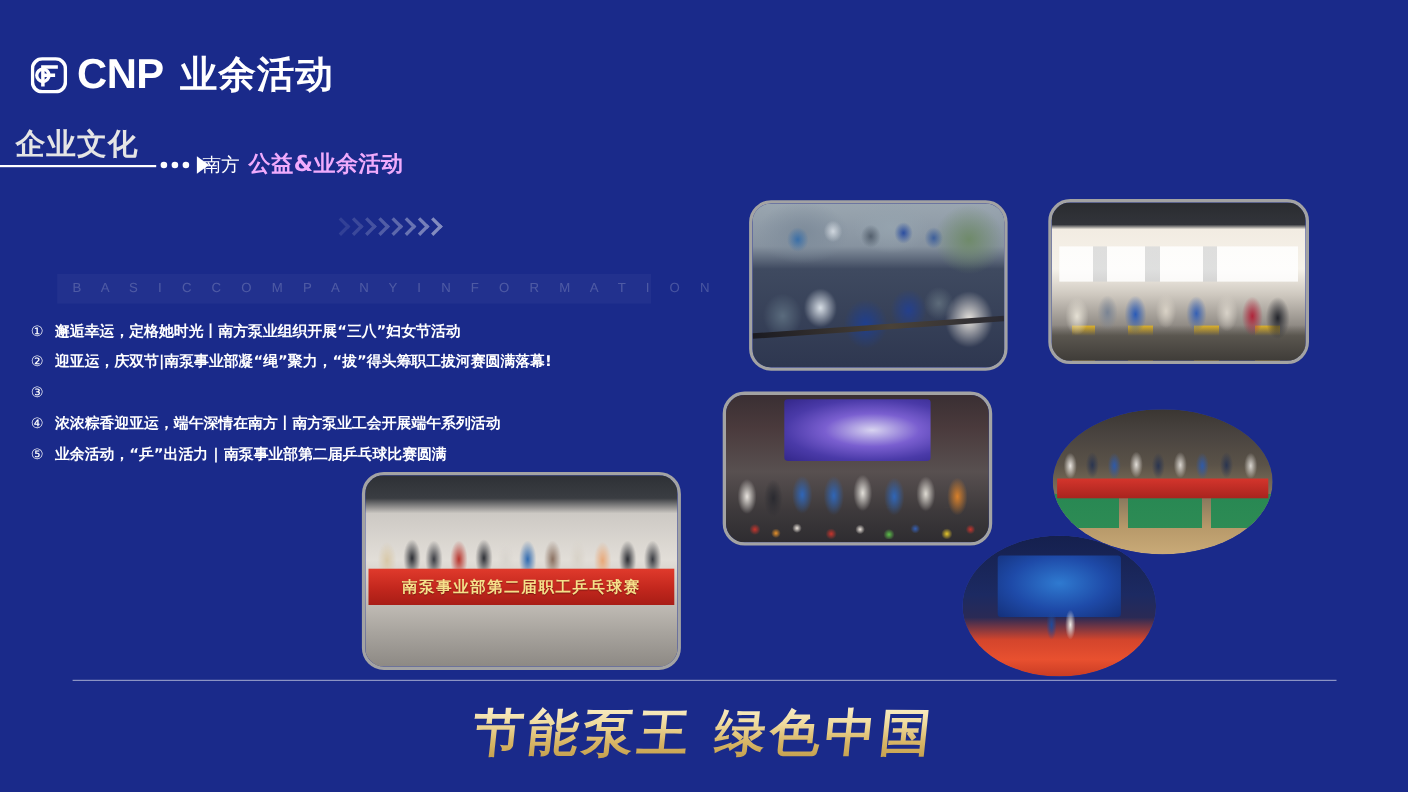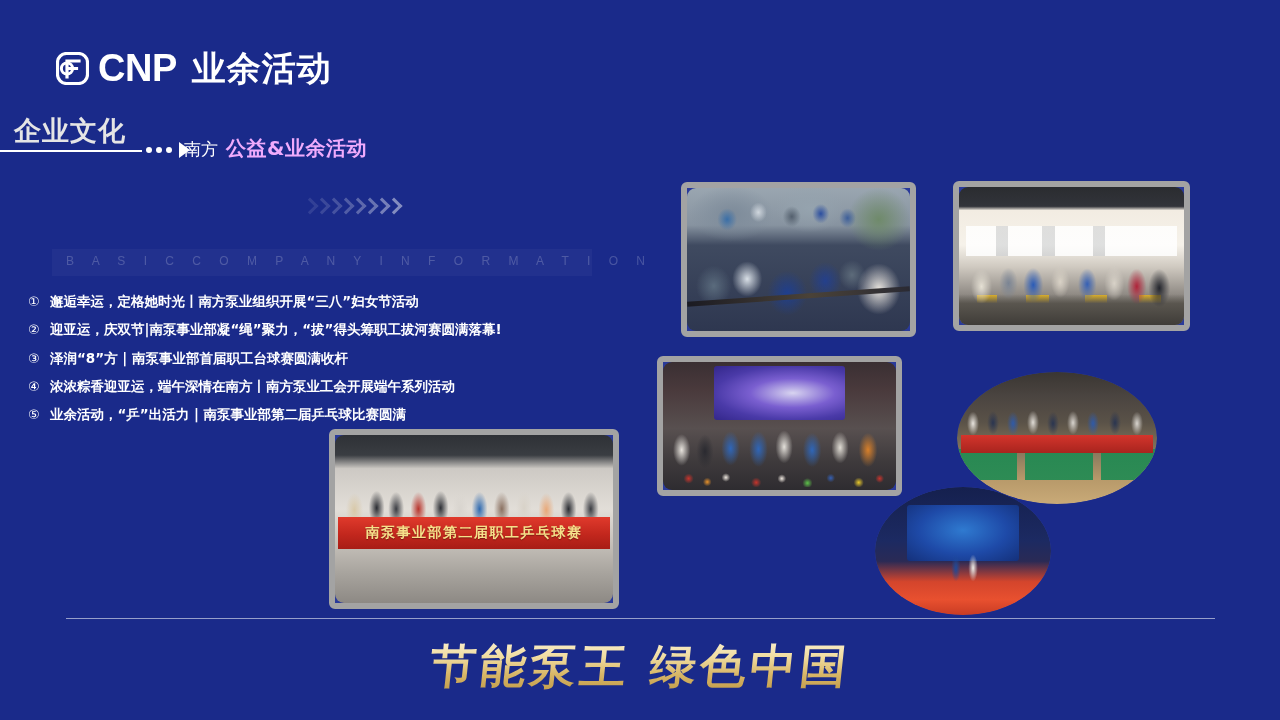--- a/index.html
+++ b/index.html
@@ -11,21 +11,21 @@
   }
   .slide {
     position: relative;
     width: 1280px; height: 720px;
     background: #1a2a8a;
     overflow: hidden;
   }
 
   
   .logo-row {
-    position: absolute; left: 56px; top: 49px;
+    position: absolute; left: 28px; top: 49px;
     display: flex; align-items: center; gap: 9px;
   }
   .logo-mark {
     width: 33px; height: 33px;
     position: relative;
     flex: none;
   }
   .logo-text-cnp {
     font-size: 38px; font-weight: 900;
     color: #ffffff; letter-spacing: -0.5px;
@@ -126,22 +126,22 @@
   }
   .bullet .txt { white-space: nowrap; font-weight: bold; }
 
   
   .photo {
     position: absolute;
     overflow: hidden;
     background: #2a3a9a;
   }
   .photo.rect {
-    border-radius: 6px;
-    border: 6px solid #a3a3a3;
+    border-radius: 20px;
+    border: 3px solid #a3a3a3;
   }
   .photo.oval { border-radius: 50%; }
   .photo .inner {
     position: absolute; inset: 0;
     overflow: hidden;
   }
   .photo.rect .inner { border-radius: 9px; }
   .photo.oval .inner { border-radius: 50%; }
 
   
@@ -402,21 +402,20 @@
     <div class="bullet">
       <span class="num">①</span>
       <span class="txt">邂逅幸运，定格她时光丨南方泵业组织开展“三八”妇女节活动</span>
     </div>
     <div class="bullet">
       <span class="num">②</span>
       <span class="txt">迎亚运，庆双节|南泵事业部凝“绳”聚力，“拔”得头筹职工拔河赛圆满落幕!</span>
     </div>
     <div class="bullet">
       <span class="num">③</span>
-      <span class="txt">泽润“8”方 | 南泵事业部首届职工台球赛圆满收杆</span>
     </div>
     <div class="bullet">
       <span class="num">④</span>
       <span class="txt">浓浓粽香迎亚运，端午深情在南方丨南方泵业工会开展端午系列活动</span>
     </div>
     <div class="bullet">
       <span class="num">⑤</span>
       <span class="txt">业余活动，“乒”出活力 | 南泵事业部第二届乒乓球比赛圆满</span>
     </div>
   </div>

